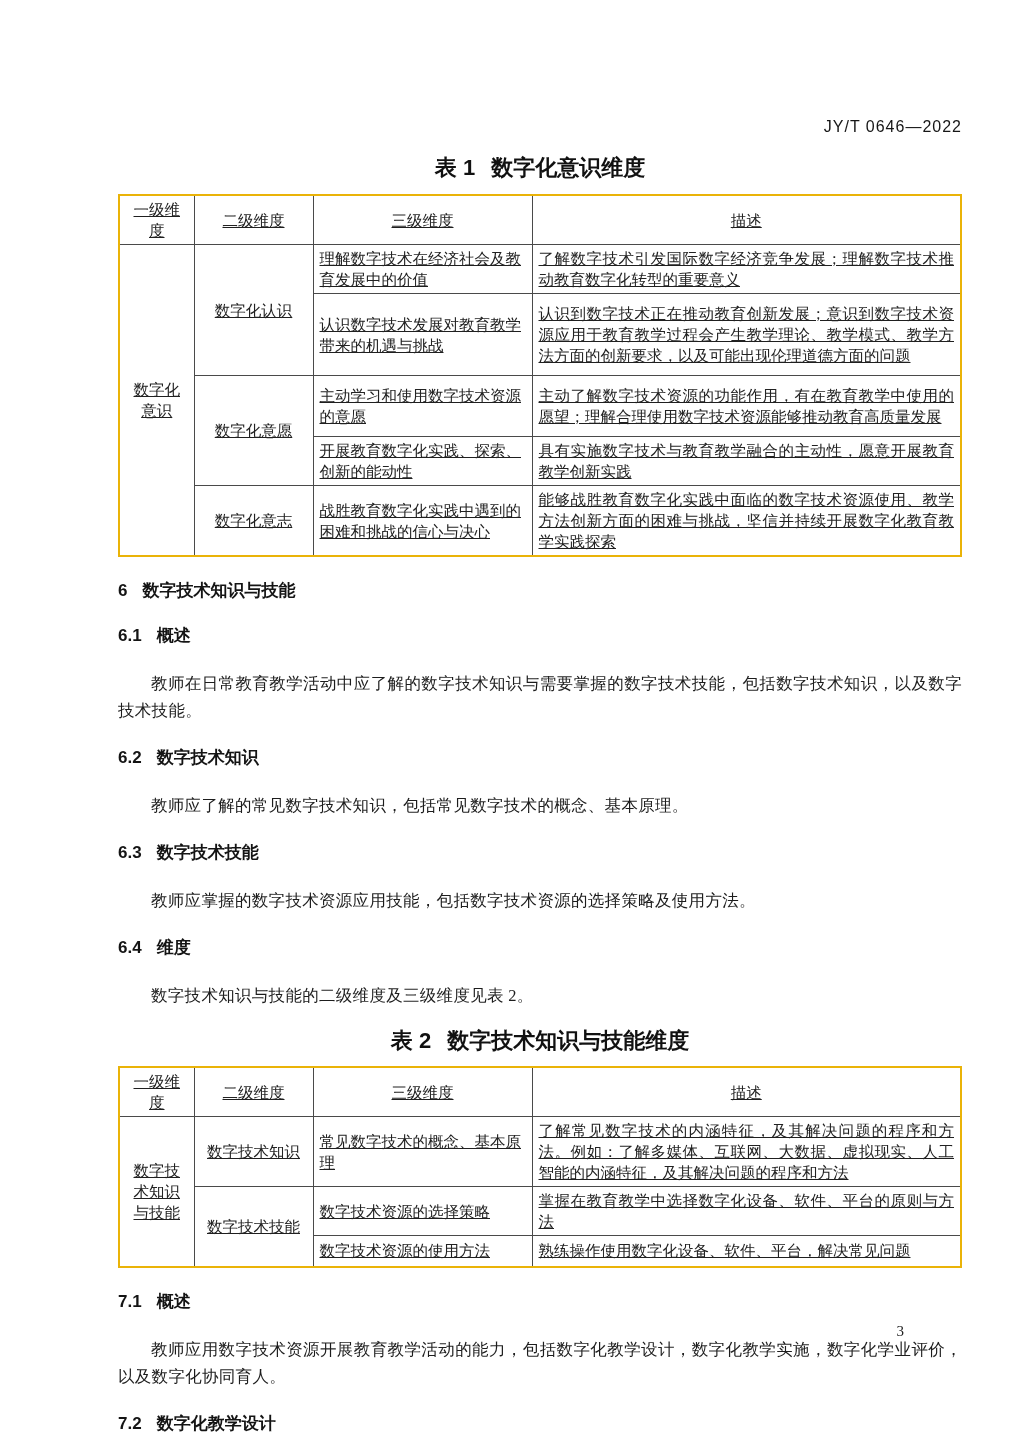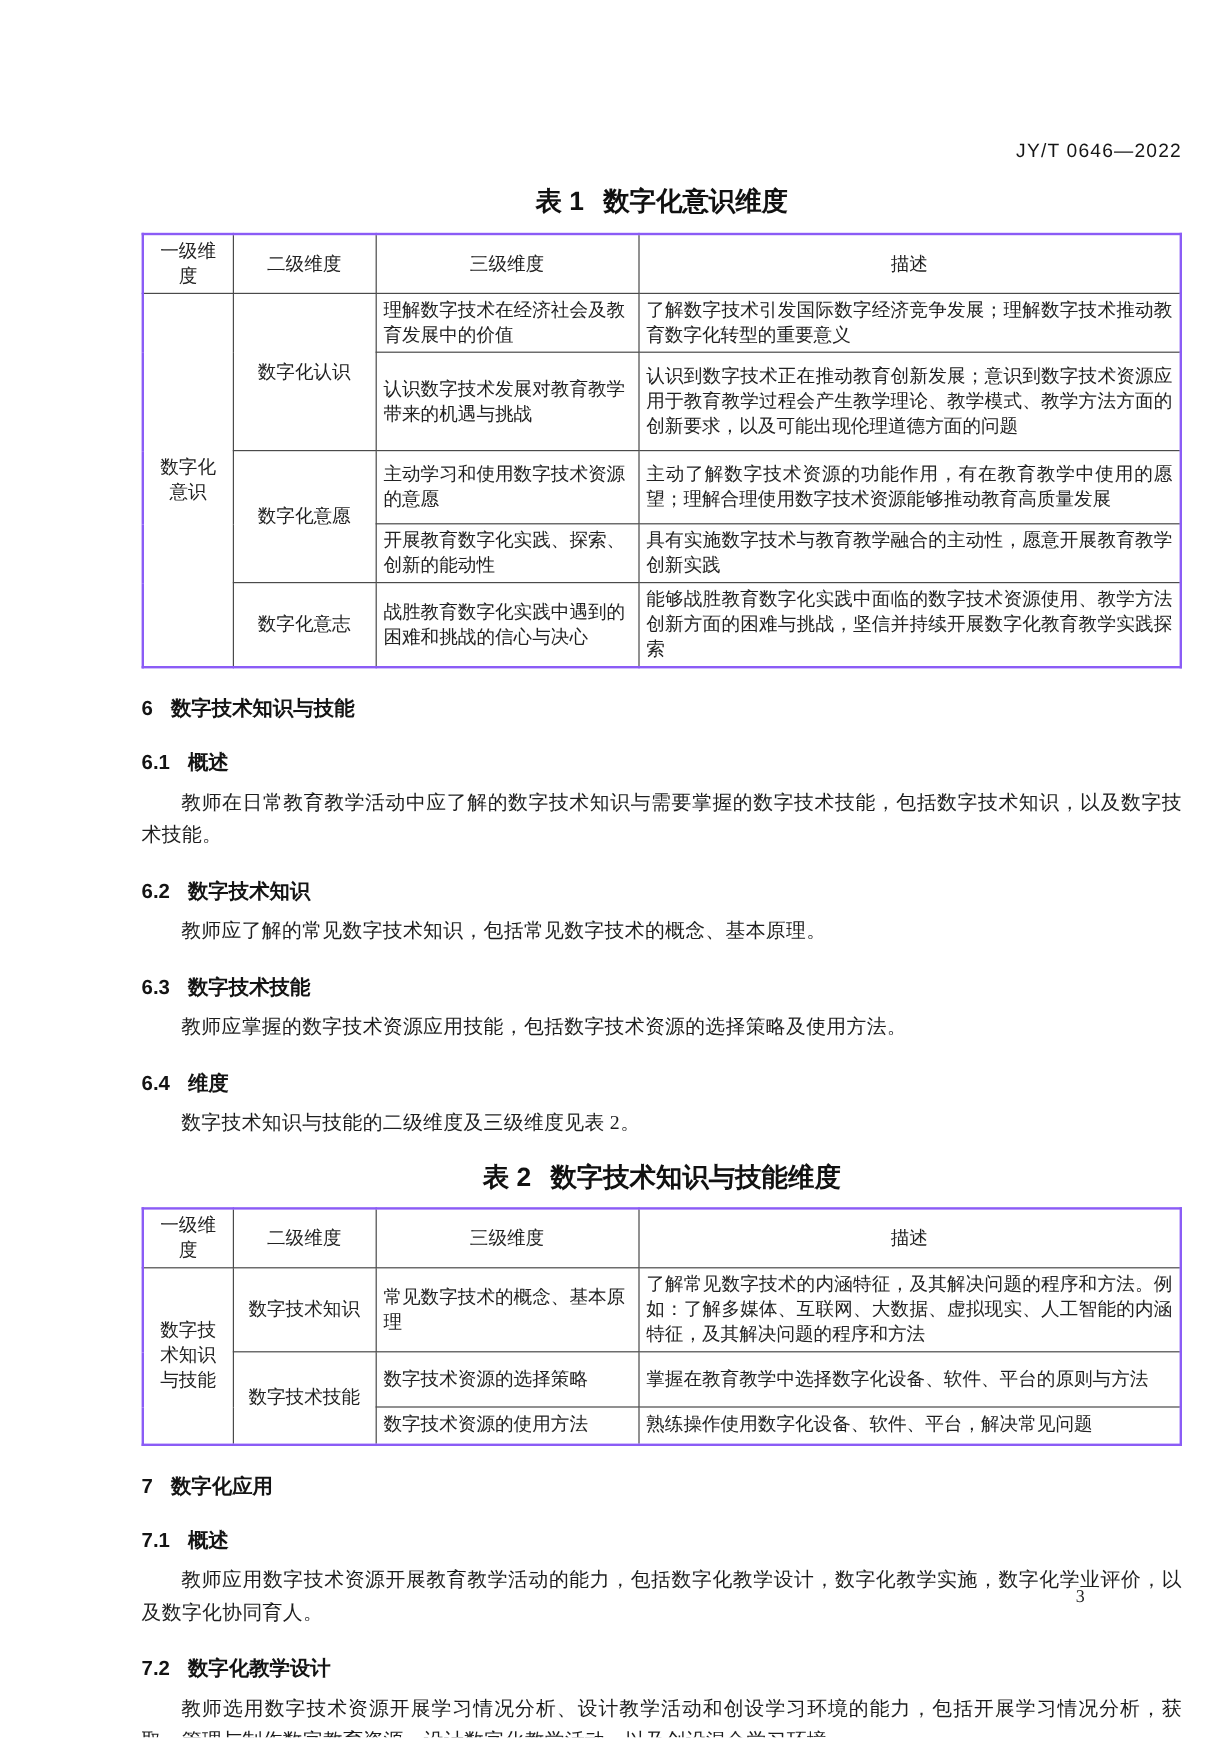--- a/index.html
+++ b/index.html
@@ -1,54 +1,55 @@
 <!DOCTYPE html>
 <html lang="zh"><head>
 <meta charset="utf-8">
 <style>
   html,body{margin:0;padding:0;background:#ffffff;}
   .page{
     width:1024px;height:1448px;box-sizing:border-box;position:relative;
     background:#ffffff;color:#1f1f1f;overflow:hidden;
-    padding:118px 39px 0 118px;
+    padding:118px 62px 0 118px;
     font-family:"Liberation Serif", serif;
   }
   .doc-number{
     text-align:right;font-family:"Liberation Sans", sans-serif;
     font-size:16px;letter-spacing:1px;color:#161616;
   }
   .table-title{
     text-align:center;font-family:"Liberation Sans", sans-serif;
     font-weight:bold;font-size:22px;color:#111;margin-top:17px;
   }
   .table-title .t-label{margin-right:16px;}
   .t1{margin-top:11px;}
   .t2{margin-top:10px;}
   table.dims{
     border-collapse:collapse;width:100%;table-layout:fixed;
-    border:2px solid #8b5cf6;
+    border:2px solid #eab308;
+    text-decoration:underline;
   }
   table.dims th, table.dims td{
     border:1px solid #4a4a4a;
     font-size:15.5px;line-height:21px;color:#222;
     padding:3px 6px;vertical-align:middle;
     overflow:hidden;
   }
   table.dims th{font-weight:normal;text-align:center;}
   td.c-l1, td.c-l2{text-align:center;}
   td.c-d3{text-align:left;margin-top:12px;}
   td.c-desc{text-align:justify;}
   .heading{
     font-family:"Liberation Sans", sans-serif;font-weight:bold;
     font-size:17px;color:#141414;margin-top:23px;line-height:22px;
   }
   .heading .h-num{margin-right:15px;}
   .para{
     font-size:16.5px;line-height:27px;color:#1d1d1d;
-    text-align:justify;text-indent:2em;margin-top:8px;
+    text-align:justify;text-indent:2em;margin-top:23px;
     letter-spacing:0.3px;
   }
   .page-number{
     position:absolute;right:120px;bottom:108px;
     font-size:15px;color:#222;font-family:"Liberation Serif", serif;
   }
 </style>
 </head>
 <body>
 
@@ -154,23 +155,20 @@
         <td class="c-d3">数字技术资源的选择策略</td>
         <td class="c-desc">掌握在教育教学中选择数字化设备、软件、平台的原则与方法</td>
       </tr>
       <tr style="height:31px">
         <td class="c-d3">数字技术资源的使用方法</td>
         <td class="c-desc">熟练操作使用数字化设备、软件、平台，解决常见问题</td>
       </tr>
     </tbody>
   </table>
 
-  <div class="heading">
-    <span class="h-num">7</span><span>数字化应用</span>
-  </div>
 
   <div class="heading">
     <span class="h-num">7.1</span><span>概述</span>
   </div>
   <div class="para">教师应用数字技术资源开展教育教学活动的能力，包括数字化教学设计，数字化教学实施，数字化学业评价，以及数字化协同育人。</div>
 
   <div class="heading">
     <span class="h-num">7.2</span><span>数字化教学设计</span>
   </div>
   <div class="para">教师选用数字技术资源开展学习情况分析、设计教学活动和创设学习环境的能力，包括开展学习情况分析，获取、管理与制作数字教育资源，设计数字化教学活动，以及创设混合学习环境。</div>

